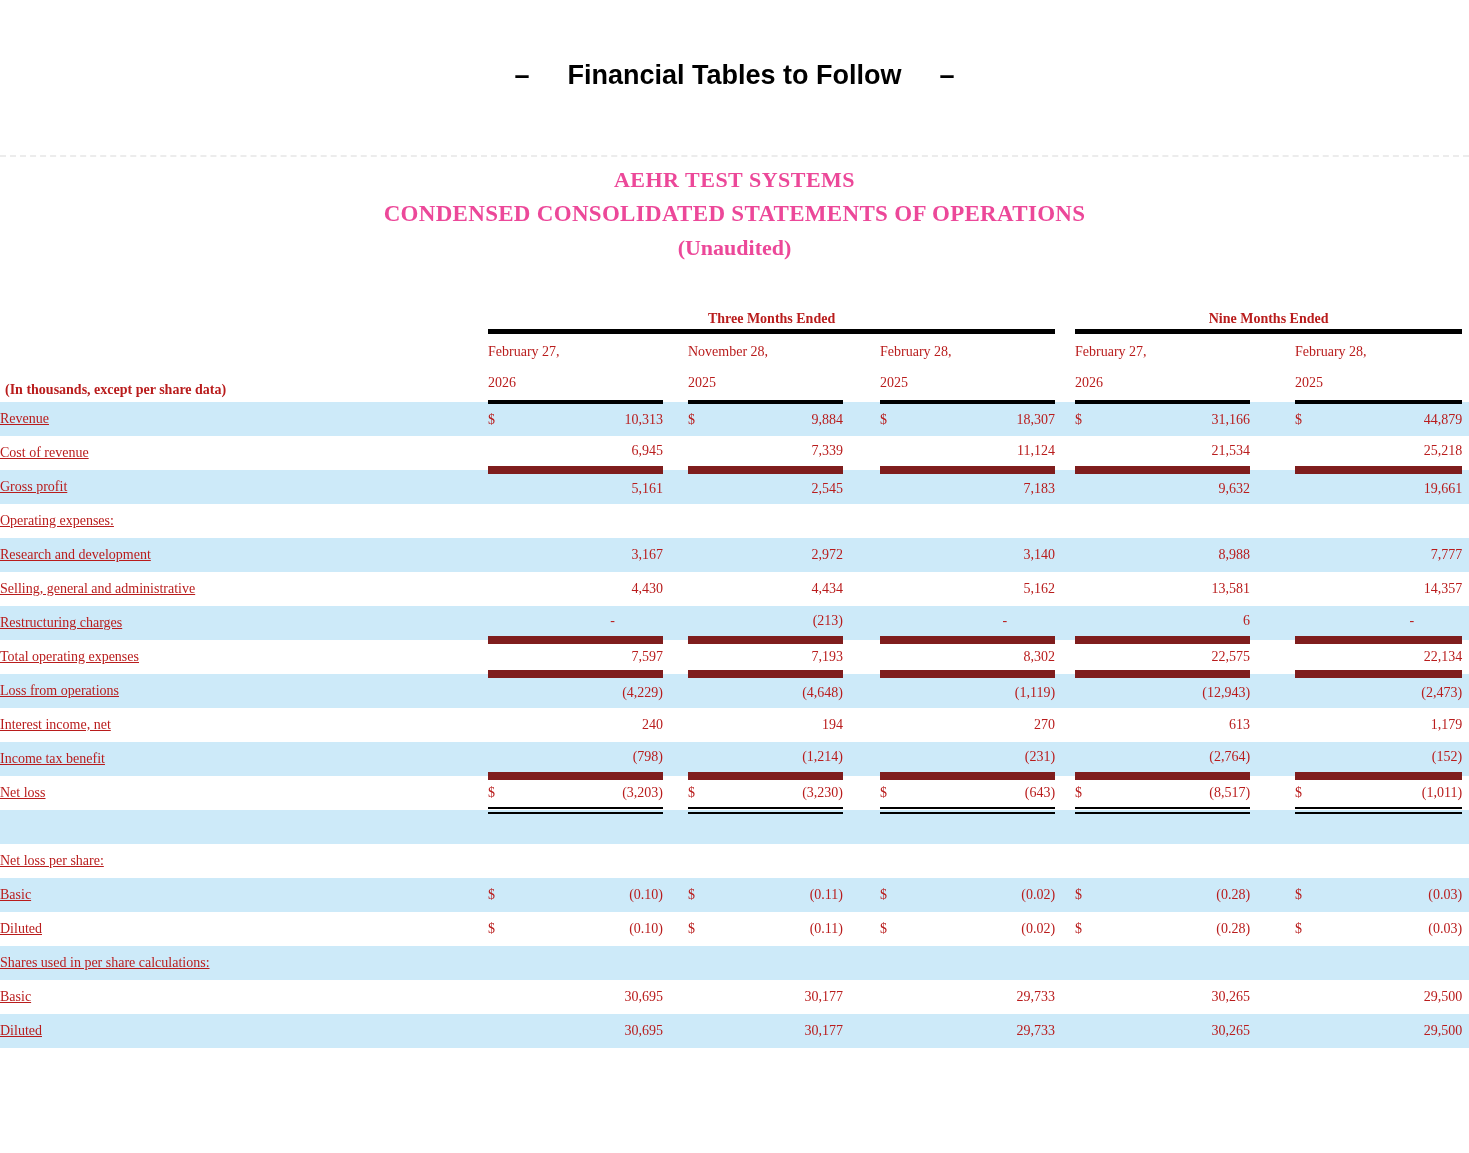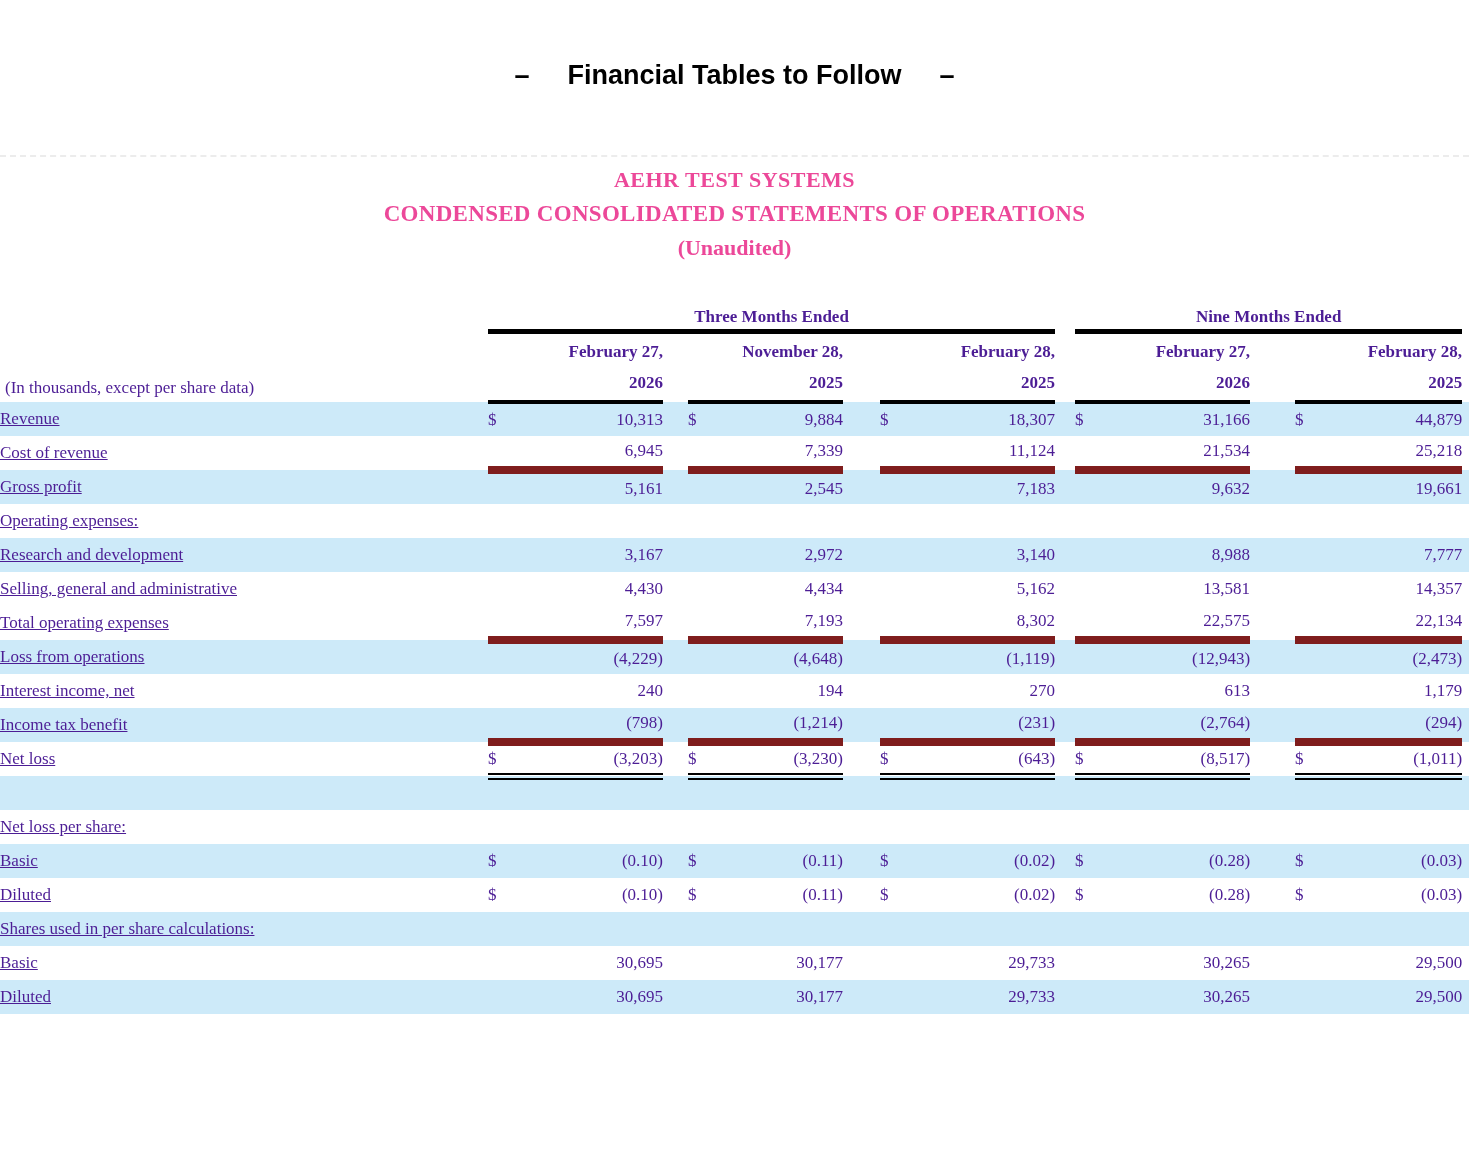--- a/index.html
+++ b/index.html
@@ -29,35 +29,35 @@
     text-align: center; font-weight: bold; color: #ec4899;
     line-height: 34px;
   }
   .doc-header .company   { font-size: 22px; letter-spacing: 0.5px; }
   .doc-header .stmt      { font-size: 23px; letter-spacing: 0.3px; }
   .doc-header .unaud     { font-size: 22px; }
 
   table.fin {
     border-collapse: collapse; table-layout: fixed;
     width: 1469px; margin-top: 30px;
-    font-size: 17px; color: #4c1d95;
+    font-size: 14px; color: #b91c1c;
   }
   .fin td { padding: 0; white-space: nowrap; overflow: visible; }
 
   thead .gl {
     font-weight: bold; text-align: center;
     border-bottom: 5px solid #000;
     height: 32px; vertical-align: bottom; padding-bottom: 2px;
   }
   thead .units {
-    font-weight: normal; vertical-align: bottom;
+    font-weight: bold; vertical-align: bottom;
     padding-left: 5px; padding-bottom: 4px; margin-left: 44px;
   }
   thead .dh {
-    font-weight: bold; text-align: right;
+    font-weight: normal; text-align: left;
     border-bottom: 4px solid #000;
     height: 66px; vertical-align: middle; line-height: 31px;
   }
 
   tbody tr { height: 34px; }
   .shaded { background: var(--stripe, #cdeaf9); }
   .lab  { padding-left: 8px; text-decoration: underline; }
   .ind1 { padding-left: 28px; }
   .ind2 { padding-left: 46px; }
   .usd  { text-align: left;  padding-left: 14px; }
@@ -244,20 +244,38 @@
           <td class="usd"></td>
           <td class="val">5,162</td>
           <td></td>
           <td class="usd"></td>
           <td class="val">13,581</td>
           <td></td>
           <td class="usd"></td>
           <td class="val">14,357</td>
           <td></td>
         </tr>
+        <tr class="shaded">
+          <td colspan="2" class="lab ind1">Restructuring charges</td>
+          <td class="usd ru"></td>
+          <td class="val ru dash">-</td>
+          <td></td>
+          <td class="usd ru"></td>
+          <td class="val ru">(213)</td>
+          <td></td>
+          <td class="usd ru"></td>
+          <td class="val ru dash">-</td>
+          <td></td>
+          <td class="usd ru"></td>
+          <td class="val ru">6</td>
+          <td></td>
+          <td class="usd ru"></td>
+          <td class="val ru dash">-</td>
+          <td></td>
+        </tr>
         <tr class="">
           <td colspan="2" class="lab ind2">Total operating expenses</td>
           <td class="usd ru"></td>
           <td class="val ru">7,597</td>
           <td></td>
           <td class="usd ru"></td>
           <td class="val ru">7,193</td>
           <td></td>
           <td class="usd ru"></td>
           <td class="val ru">8,302</td>
@@ -313,21 +331,21 @@
           <td class="usd ru"></td>
           <td class="val ru">(1,214)</td>
           <td></td>
           <td class="usd ru"></td>
           <td class="val ru">(231)</td>
           <td></td>
           <td class="usd ru"></td>
           <td class="val ru">(2,764)</td>
           <td></td>
           <td class="usd ru"></td>
-          <td class="val ru">(294)</td>
+          <td class="val ru">(152)</td>
           <td></td>
         </tr>
         <tr class="">
           <td colspan="2" class="lab ind2">Net loss</td>
           <td class="usd rd">$</td>
           <td class="val rd">(3,203)</td>
           <td></td>
           <td class="usd rd">$</td>
           <td class="val rd">(3,230)</td>
           <td></td>

